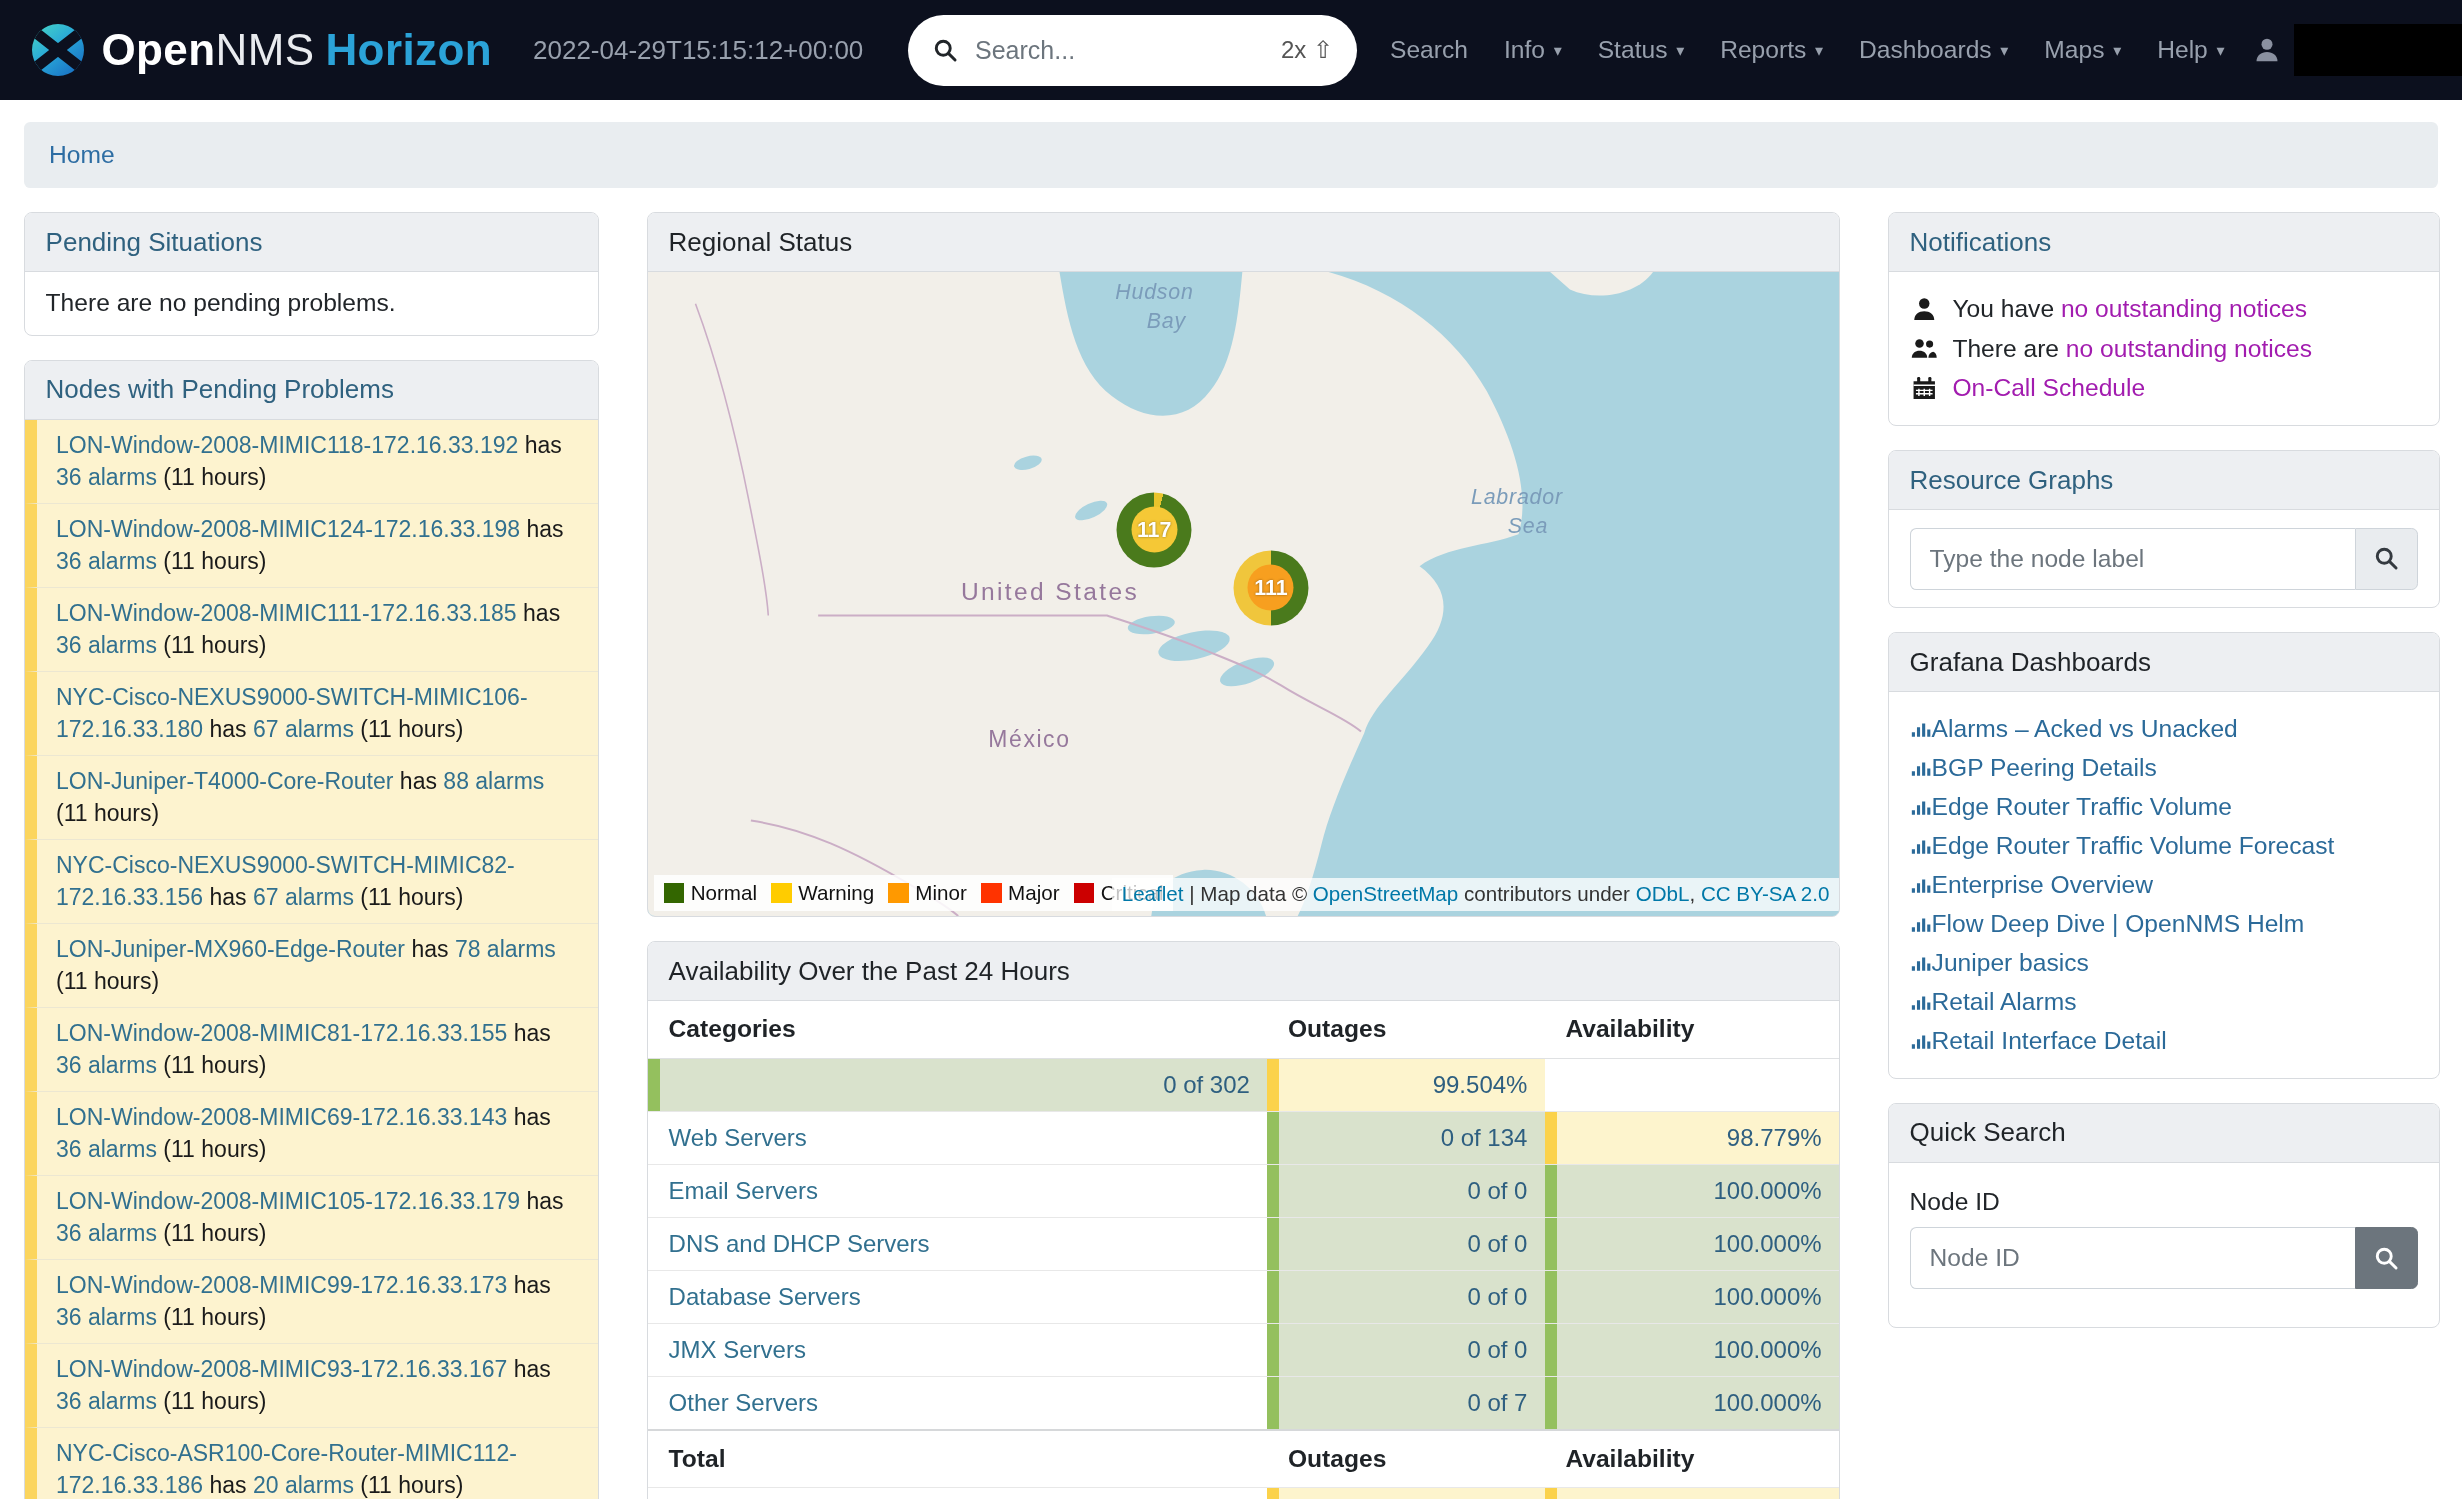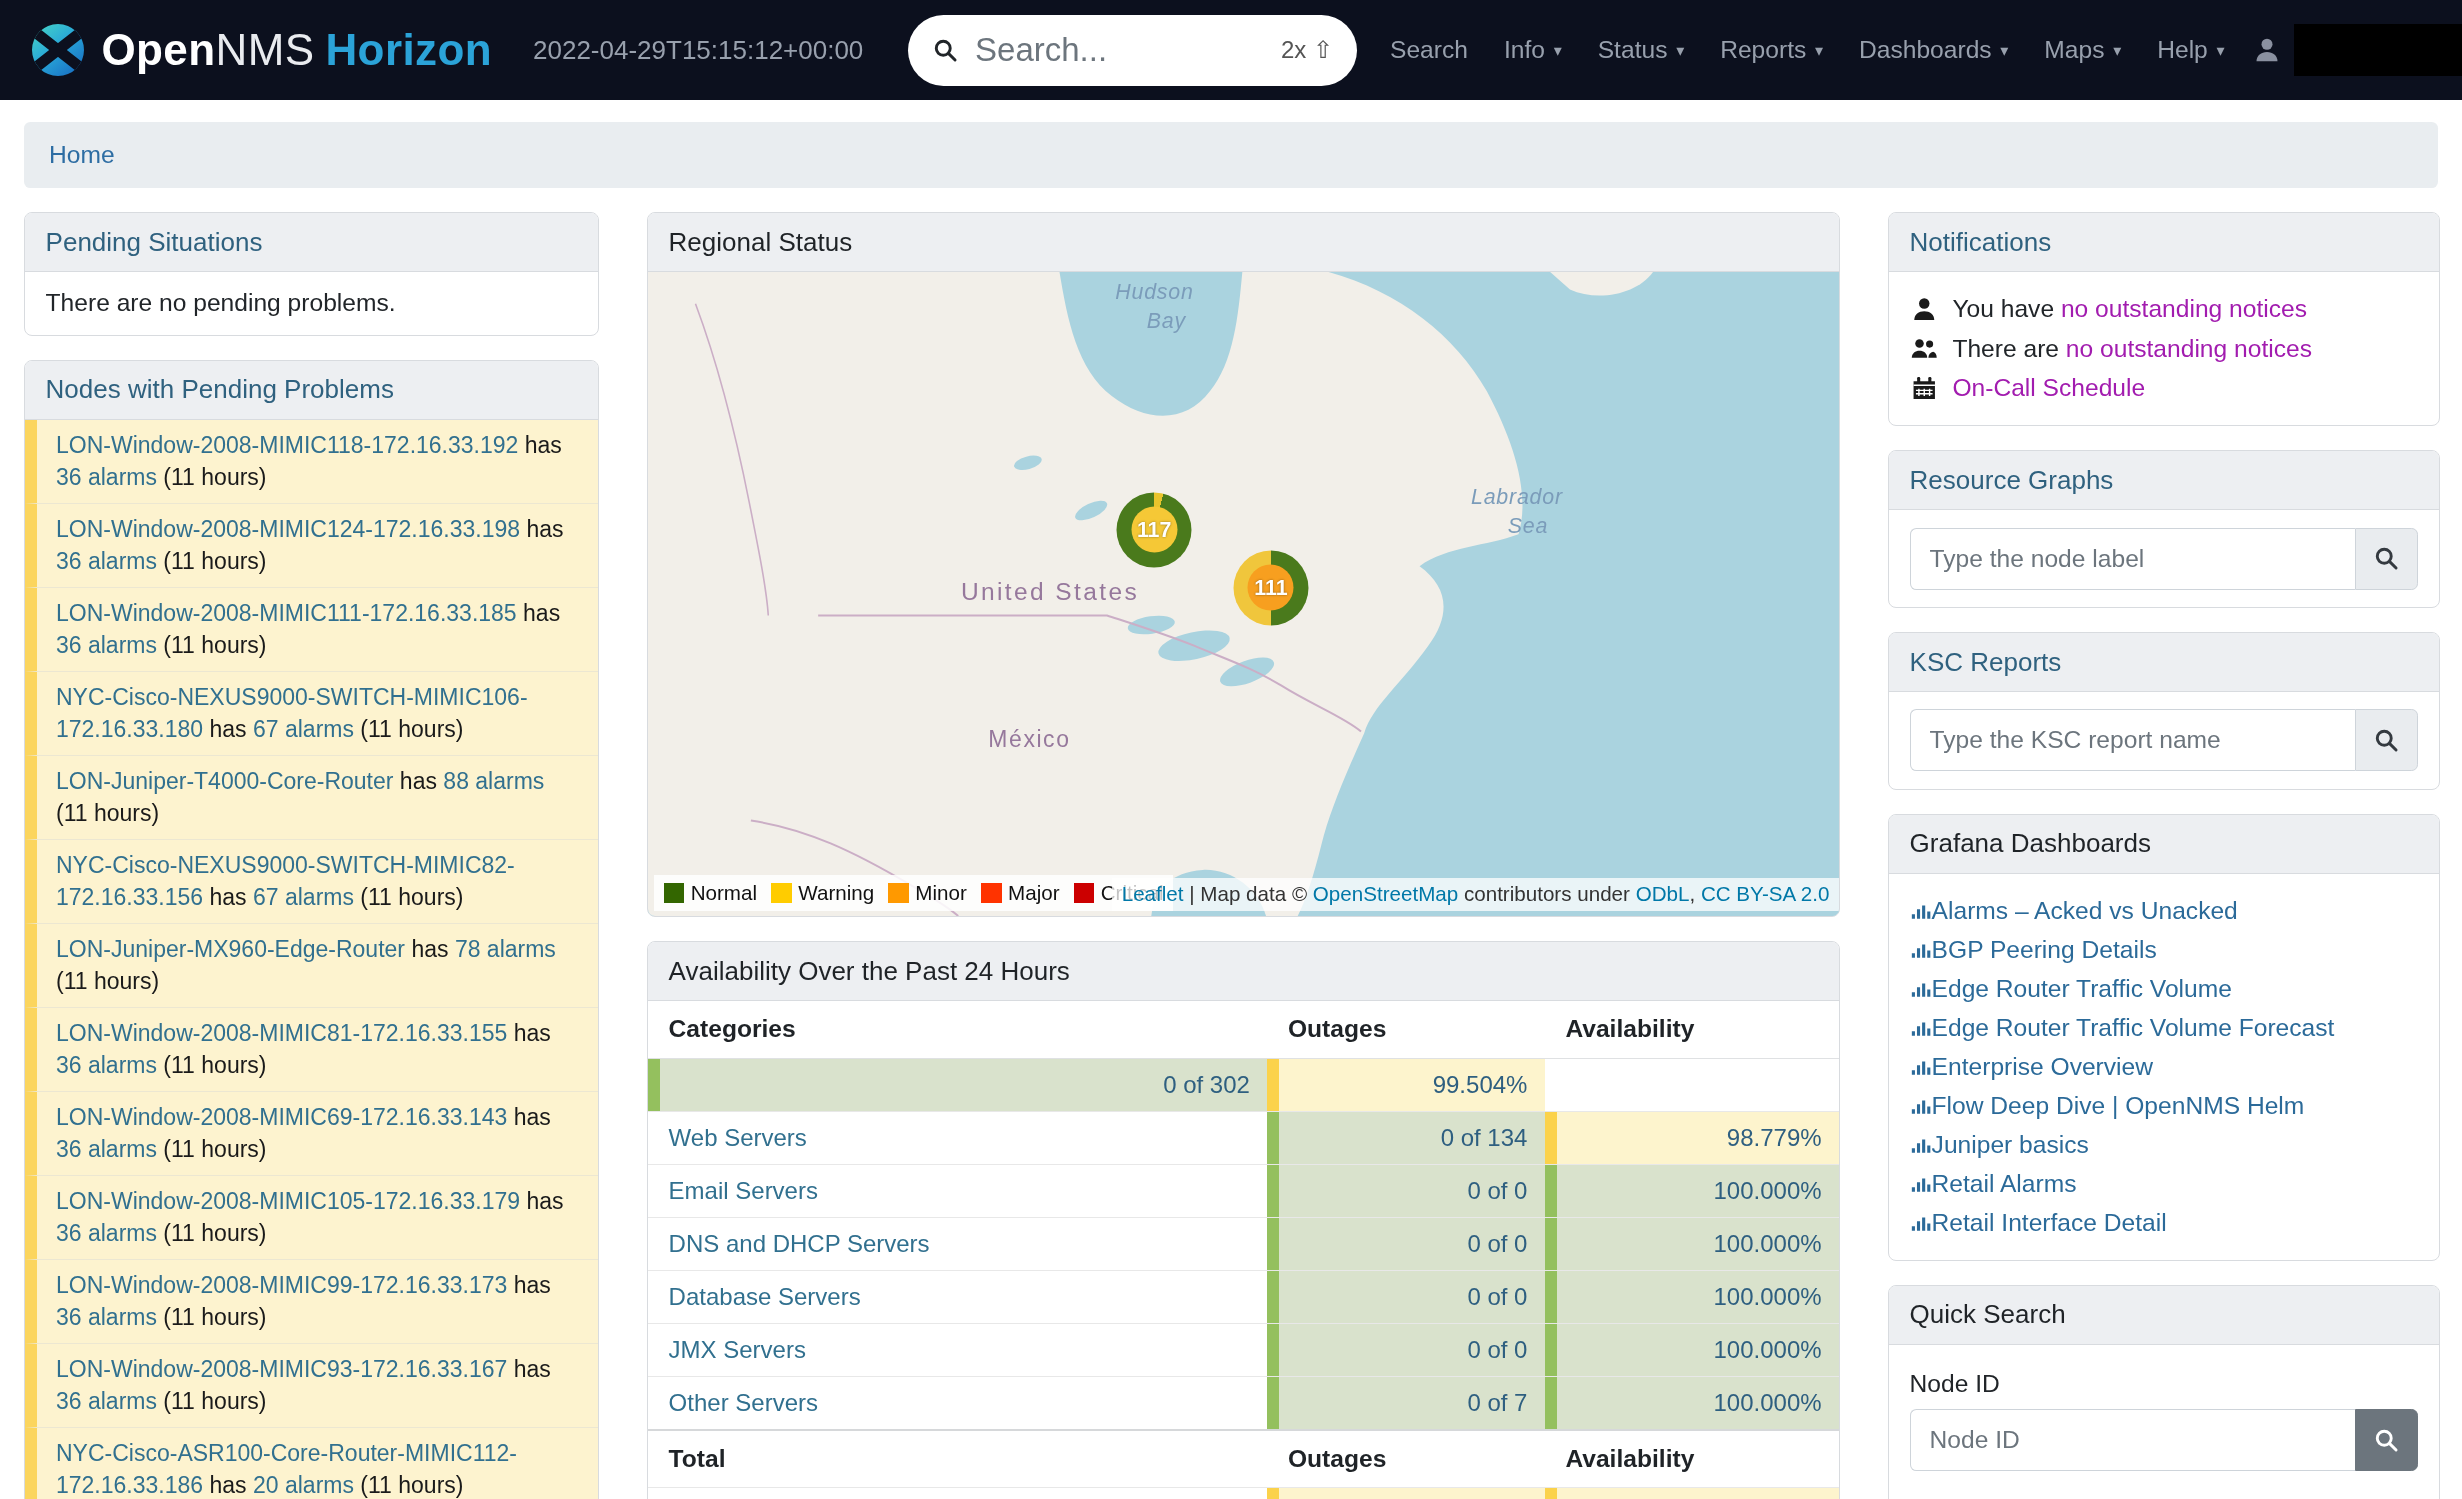--- a/index.html
+++ b/index.html
@@ -16,21 +16,21 @@
   .logo-mark::before { transform: translate(-50%,-50%) rotate(38deg); }
   .logo-mark::after  { transform: translate(-50%,-50%) rotate(-38deg); }
   .brand-text { font-size: 44px; letter-spacing: 0.4px; }
   .brand-open { color: #ffffff; font-weight: 700; }
   .brand-nms  { color: #e9ebef; font-weight: 300; }
   .brand-product { color: #2ba3d8; font-weight: 700; margin-left: 11px; }
   .nav-timestamp { color: #98a0ad; font-size: 26px; margin-left: 41px; white-space: nowrap; }
   .bell-slash { margin-left: 12.7px; width: 33px; height: 33px; }
   .search-pill { margin-left: 32px; width: 449px; height: 71px; background: #ffffff; border-radius: 36px;
     display: flex; align-items: center; padding: 0 24px; gap: 16px; flex: none; }
-  .search-pill input { border: none; outline: none; flex: 1; font-size: 33px; color: #0369a1; min-width: 0;
+  .search-pill input { border: none; outline: none; flex: 1; font-size: 25px; color: #0369a1; min-width: 0;
     font-family: "Liberation Sans", sans-serif; }
   .search-pill input::placeholder { color: #6c757d; }
   .search-shortcut { color: #555; font-size: 24px; white-space: nowrap; }
   .nav-menu { display: flex; align-items: center; margin-left: 33px; gap: 36px; }
   .nav-item { color: #98a0ad; font-size: 24.6px; display: flex; align-items: center; gap: 8.7px; cursor: pointer; white-space: nowrap; }
   .caret { font-size: 16px; color: #98a0ad; }
   .nav-right { display: flex; align-items: center; margin-left: 27px; gap: 12.7px; }
   .user-icon { width: 30px; height: 30px; color: #8a90a0; }
   .redacted { width: 231px; height: 52px; background: #000; }
 
@@ -427,34 +427,20 @@
           <button class="btn-search">
             <svg viewBox="0 0 24 24" fill="none" stroke="currentColor" stroke-width="2.6" stroke-linecap="round">
               <circle cx="10" cy="10" r="6.2"></circle>
                 <line x1="14.8" y1="14.8" x2="20.5" y2="20.5"></line>
             </svg>
           </button>
         </div>
       </div>
     </div>
 
-    <div class="card">
-      <div class="card-header title-blue">KSC Reports</div>
-      <div class="card-body">
-        <div class="input-group">
-          <input type="text" placeholder="Type the KSC report name" style="">
-          <button class="btn-search">
-            <svg viewBox="0 0 24 24" fill="none" stroke="currentColor" stroke-width="2.6" stroke-linecap="round">
-              <circle cx="10" cy="10" r="6.2"></circle>
-                <line x1="14.8" y1="14.8" x2="20.5" y2="20.5"></line>
-            </svg>
-          </button>
-        </div>
-      </div>
-    </div>
 
     <div class="card">
       <div class="card-header title-dark">Grafana Dashboards</div>
       <div class="card-body">
   <div class="grafana-link">
     <svg viewBox="0 0 24 24">
       <path fill="currentColor" d="M2 20.5h3.4v-5H2zM7.6 20.5H11V10H7.6zM13.2 20.5h3.4V6h-3.4zM18.8 20.5h3.4V12.5h-3.4z"></path>
     </svg>
     <a href="#">Alarms – Acked vs Unacked</a>
   </div>

